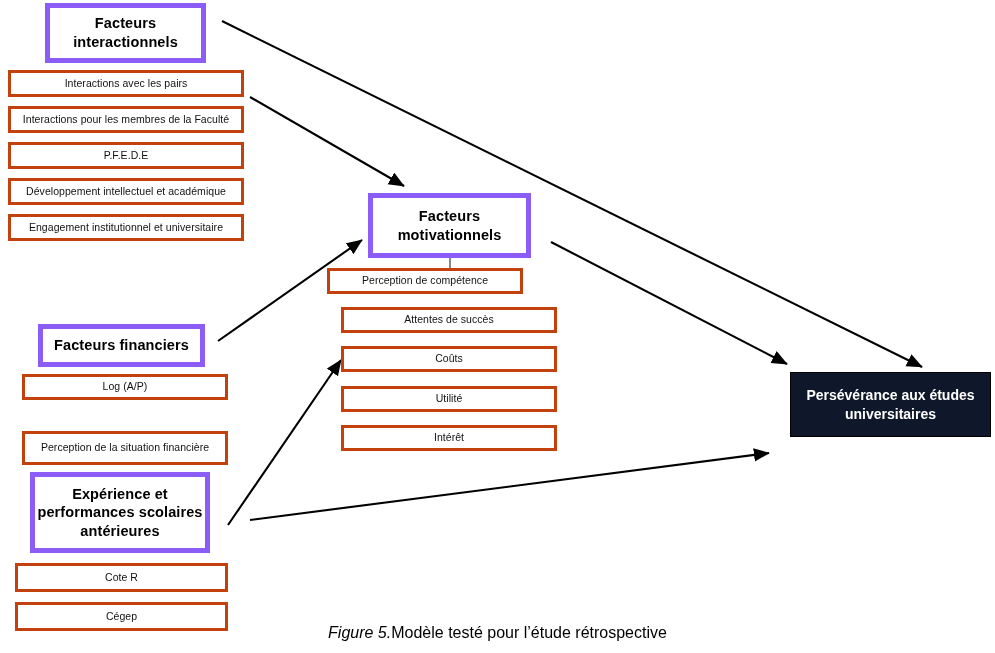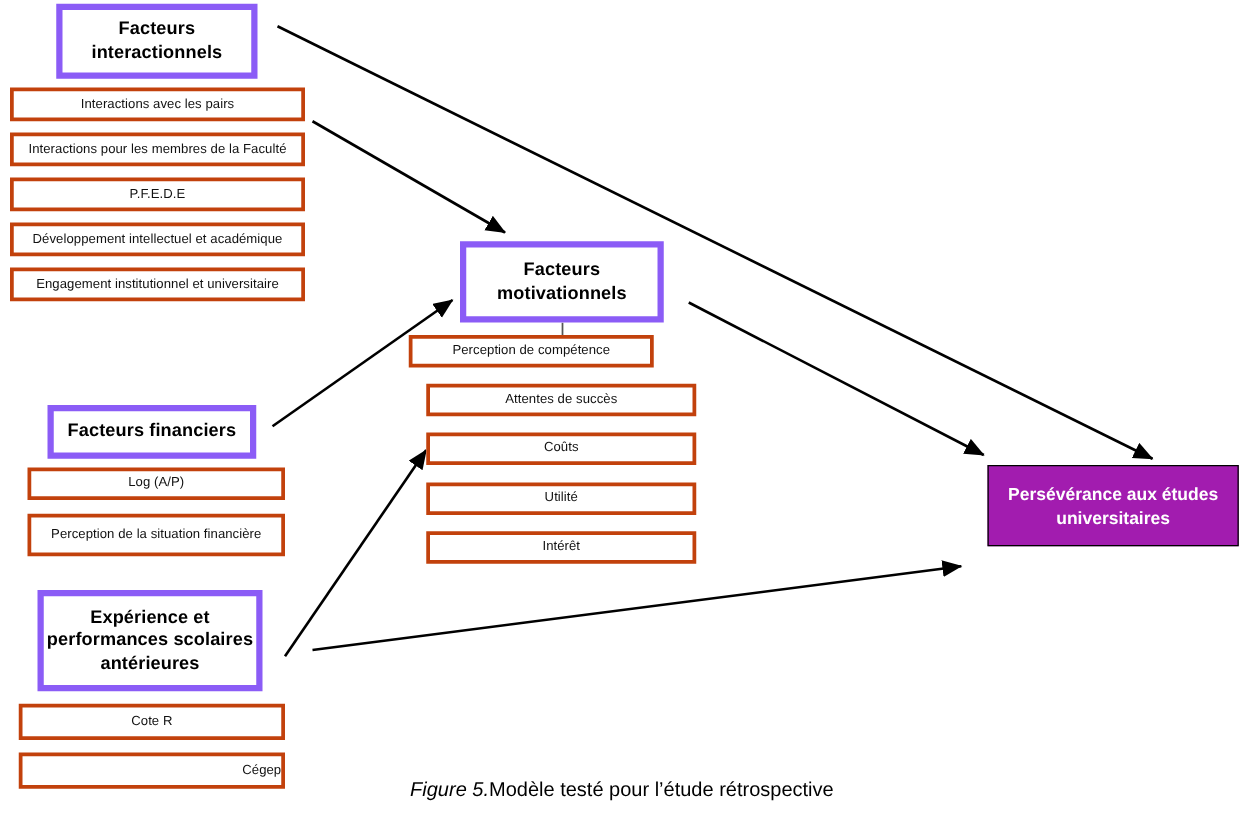--- a/index.html
+++ b/index.html
@@ -30,21 +30,21 @@
     font-weight:bold;
     font-size:14.5px;
     letter-spacing:.1px;
   }
   .sub-box{
     font-size:10.5px;
     color:#111;
     letter-spacing:.05px;
   }
   .outcome-box{
-    background:#a21caf;
+    background:#0f172a;
     border:1px solid #000000;
     color:#ffffff;
     font-weight:bold;
     font-size:14px;
     line-height:1.35;
   }
   .caption{
     position:absolute;
     left:0;top:624px;width:995px;
     text-align:center;
@@ -125,36 +125,36 @@
     <span>Intérêt</span>
   </div>
 
   <div class="box header-box" style="left:38px;top:324px;width:167px;height:43px;">
     <span>Facteurs financiers</span>
   </div>
 
   <div class="box sub-box" style="left:22px;top:374px;width:206px;height:26px;">
     <span>Log (A/P)</span>
   </div>
-  <div class="box sub-box" style="left:22px;top:411px;width:206px;height:34px;">
+  <div class="box sub-box" style="left:22px;top:431px;width:206px;height:34px;">
     <span>Perception de la situation financière</span>
   </div>
 
   <div class="box header-box" style="left:30px;top:472px;width:180px;height:81px;">
     <div>
       <div>Expérience et</div>
       <div>performances scolaires</div>
       <div>antérieures</div>
     </div>
   </div>
 
   <div class="box sub-box" style="left:15px;top:563px;width:213px;height:29px;">
     <span>Cote R</span>
   </div>
-  <div class="box sub-box" style="left:15px;top:602px;width:213px;height:29px;justify-content:flex-end;">
+  <div class="box sub-box" style="left:15px;top:602px;width:213px;height:29px;">
     <span>Cégep</span>
   </div>
 
   <div class="box outcome-box" style="left:790px;top:372px;width:201px;height:65px;">
     <div>
       <div>Persévérance aux études</div>
       <div>universitaires</div>
     </div>
   </div>
 

